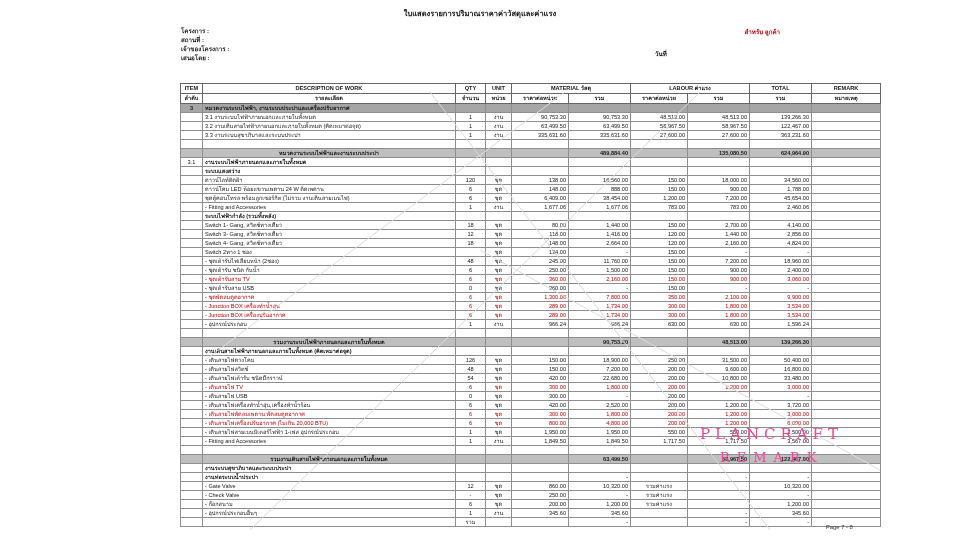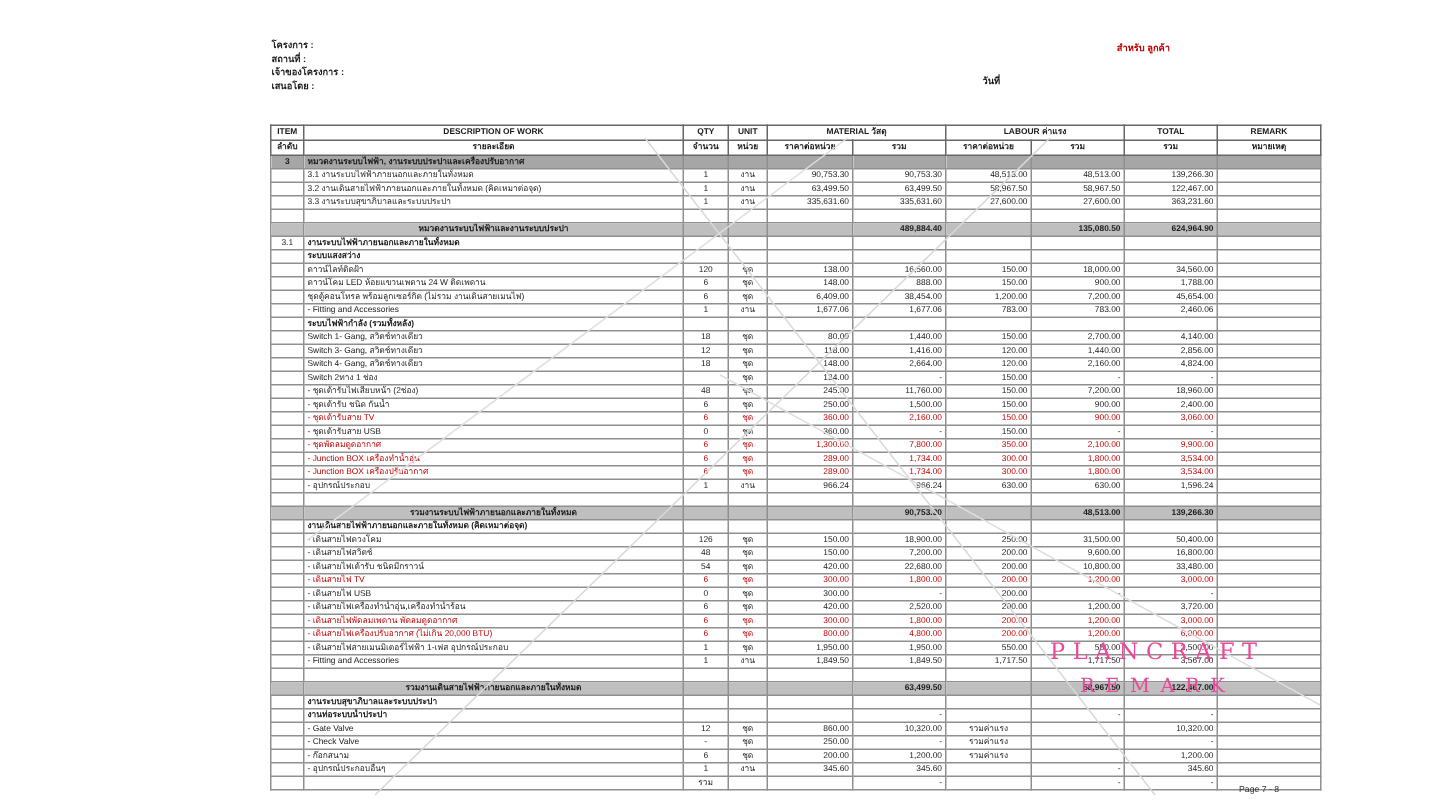--- a/index.html
+++ b/index.html
@@ -53,20 +53,21 @@
   }
   .wm-1{top:425px;left:700px;font-size:15px;}
   .wm-2{top:450px;left:720px;font-size:13px;letter-spacing:7px;}
   svg.wm-lines{position:absolute;top:0;left:0;z-index:4;pointer-events:none;}
 </style>
 </head>
 <body>
 
 <div class="page">
 
+  <div class="doc-title">ใบแสดงรายการปริมาณราคาค่าวัสดุและค่าแรง</div>
 
   <div class="meta-left">
     <div>โครงการ :</div>
     <div>สถานที่ :</div>
     <div>เจ้าของโครงการ :</div>
     <div>เสนอโดย :</div>
   </div>
 
   <div class="for-label">สำหรับ ลูกค้า</div>
   <div class="date-label">วันที่</div>

